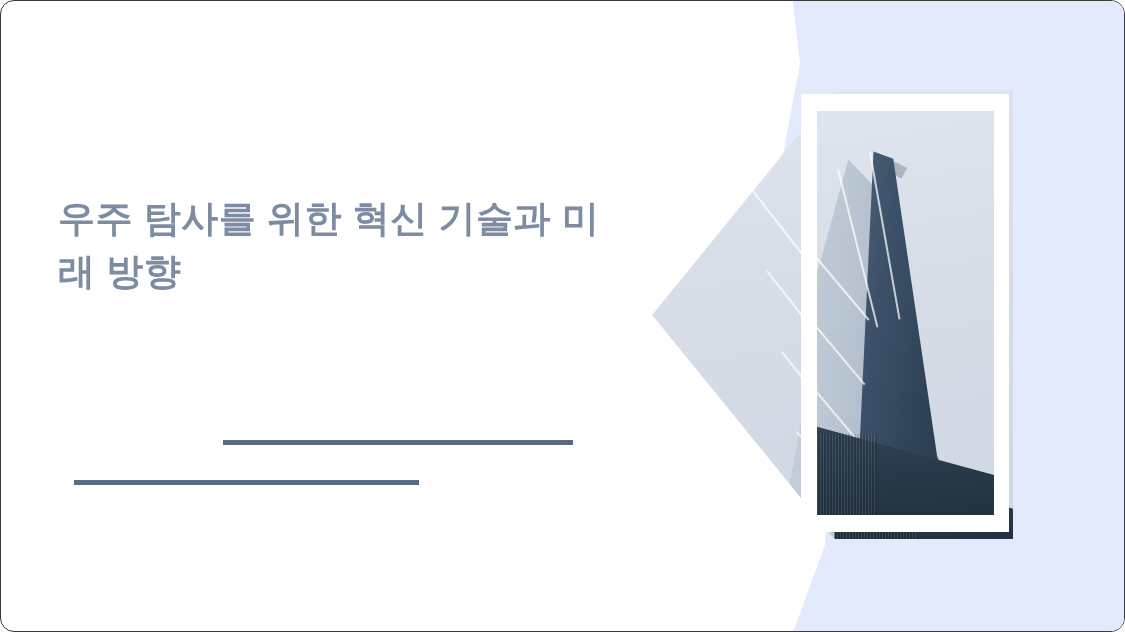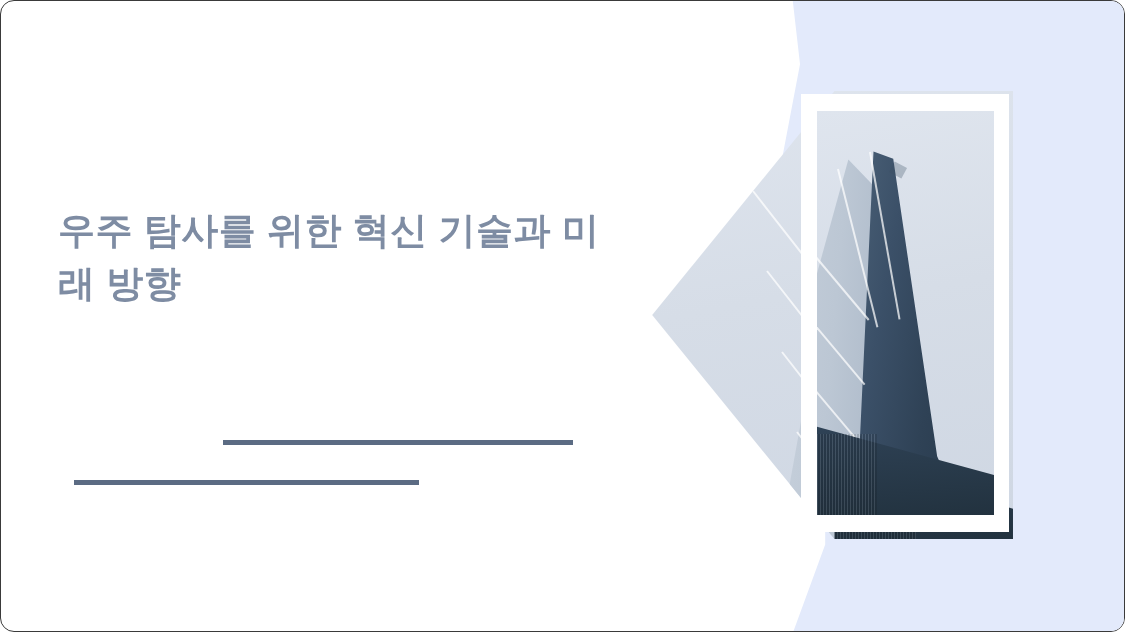--- a/index.html
+++ b/index.html
@@ -108,21 +108,21 @@
         rgba(255,255,255,0.10) 0px,
         rgba(255,255,255,0.10) 1px,
         rgba(0,0,0,0.12) 1px,
         rgba(0,0,0,0.12) 3px);
   }
 
   
   .title {
     position: absolute;
     left: 57px;
-    top: 204px;
+    top: 192px;
     width: 560px;
     font-size: 37px;
     font-weight: bold;
     line-height: 1.42;
     letter-spacing: 0.5px;
     color: #7e8ca3;
     white-space: pre-wrap;
   }
 
   

